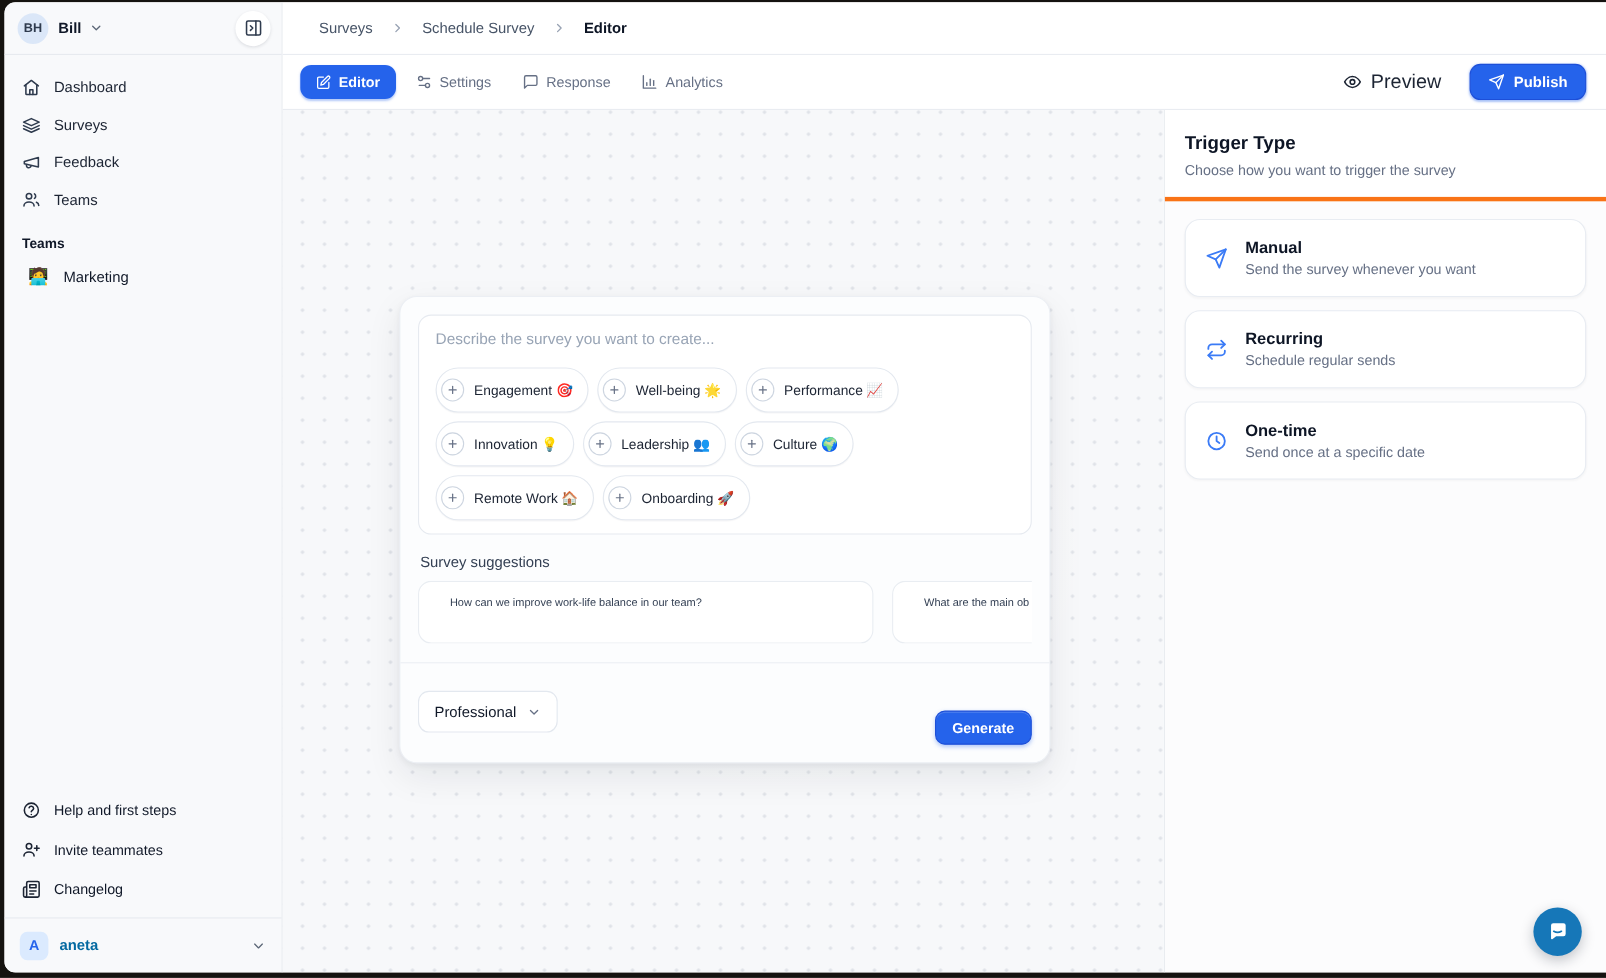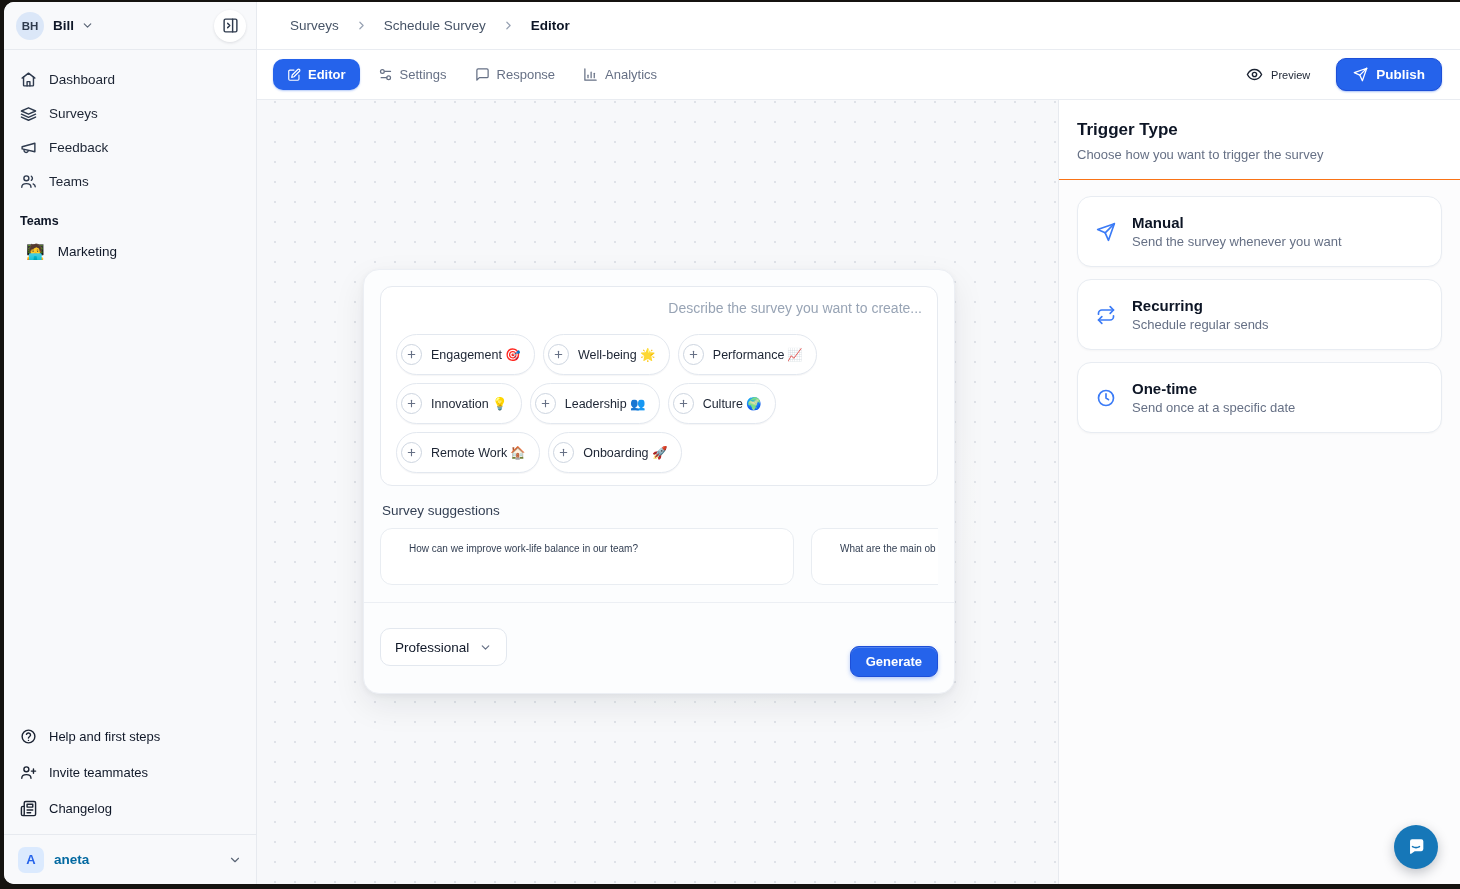--- a/index.html
+++ b/index.html
@@ -35,52 +35,52 @@
   .main { flex:1; display:flex; flex-direction:column; min-width:0; }
   .crumb-bar { height:48px; border-bottom:1px solid #e9ecf1; background:#fff; display:flex; align-items:center; padding:0 16px 0 33px; gap:16px; flex:none; }
   .crumb { font-size:13.5px; color:#44506077; color:#475467; cursor:pointer; }
   .crumb.current { color:#0d1525; font-weight:600; cursor:default; }
   .crumb-chev { color:#98a2b3; display:flex; }
   .tab-bar { height:50px; border-bottom:1px solid #e9ecf1; background:#fff; display:flex; align-items:center; padding:0 18px 0 16px; gap:8px; flex:none; }
   .tab { display:flex; align-items:center; gap:7px; font-size:13px; font-weight:500; color:#667085; padding:8px 10px; border-radius:10px; cursor:pointer; background:none; border:none; font-family:inherit; }
   .tab.active { background:#2563eb; color:#fff; font-weight:600; padding:8px 14px; box-shadow:0 1px 2px rgba(37,99,235,.35); }
   .tab .ic { display:flex; }
   .tb-spacer { flex:1; }
-  .preview-btn { display:flex; align-items:center; gap:8px; font-size:11px; font-weight:500; color:#1c2433; margin-right:18px; cursor:pointer; background:none; border:none; font-family:inherit; }
+  .preview-btn { display:flex; align-items:center; gap:8px; font-size:18px; font-weight:500; color:#1c2433; margin-right:18px; cursor:pointer; background:none; border:none; font-family:inherit; }
   .publish-btn { display:flex; align-items:center; gap:8px; font-size:13.5px; font-weight:600; color:#fff; background:#2563eb; border:1px solid #1d4fd8; border-radius:10px; padding:8px 16px; cursor:pointer; box-shadow:0 1px 2px rgba(37,99,235,.4); font-family:inherit; }
   .content { flex:1; display:flex; min-height:0; }
   
   .canvas {
     flex:1; position:relative; min-width:0;
     background-color:#f7f8fa;
     background-image:
       radial-gradient(ellipse 420px 330px at 450px 400px, rgba(255,255,255,.85), rgba(255,255,255,0) 70%),
       radial-gradient(#dfe2e8 1.4px, transparent 1.5px);
     background-size:100% 100%, 20px 20px;
     background-repeat:no-repeat, repeat;
     background-position:0 0, 8px 12px;
   }
   .composer { position:absolute; left:106px; top:169px; width:592px; background:#fcfdfe; border:1px solid #eceff4; border-radius:16px; box-shadow:0 12px 32px rgba(15,23,42,.08), 0 2px 6px rgba(15,23,42,.05); padding:16px; }
   .prompt-card { background:#fff; border:1px solid #e6eaf0; border-radius:12px; height:200px; padding:13px 15px 12px; display:flex; flex-direction:column; }
-  .prompt-input { border:none; outline:none; resize:none; background:transparent; font-family:inherit; font-size:14px; color:#101828; flex:1;text-align:right; }
+  .prompt-input { border:none; outline:none; resize:none; background:transparent; font-family:inherit; font-size:14px; color:#101828; flex:1; }
   .prompt-input::placeholder { color:#98a4b5; }
   .chips { display:flex; flex-wrap:wrap; gap:8px; margin-top:auto; }
   .chip { display:inline-flex; align-items:center; gap:9px; height:41px; padding:0 13px 0 4px; background:#fff; border:1px solid #e3e8ef; border-radius:999px; font-size:12.5px; color:#1c2433; cursor:pointer; box-shadow:0 1px 1px rgba(16,24,40,.04); font-family:inherit;text-align:center; }
   .chip-plus { width:21px; height:21px; border-radius:50%; border:1px solid #cdd5e0; color:#667085; display:flex; align-items:center; justify-content:center; flex:none; }
   .sugg-label { font-size:13.5px; font-weight:500; color:#344054; margin:17px 2px 10px; }
   .sugg-row { display:flex; gap:17px; overflow:hidden; }
   .sugg-card { flex:0 0 414px; height:57px; background:#fff; border:1px solid #e9edf2; border-radius:12px; padding:14px 28px; font-size:10px; color:#344054; cursor:pointer; }
   .composer-divider { border:none; border-top:1px solid #eceff4; margin:17px -16px 0; }
   .composer-foot { display:flex; align-items:center; justify-content:space-between; padding-top:14px; }
   .tone-select { display:flex; align-items:center; gap:10px; background:#fff; border:1px solid #e3e8ef; border-radius:10px; padding:0 14px; height:38px; font-size:13.5px; color:#101828; cursor:pointer; font-family:inherit; }
   .tone-select .chev { color:#667085; display:flex; }
   .generate-btn { background:#2563eb; color:#fff; border:1px solid #1d4fd8; border-radius:9px; padding:0 15px; height:31px; font-size:13px; font-weight:600; cursor:pointer; box-shadow:0 2px 4px rgba(37,99,235,.35), inset 0 1px 0 rgba(255,255,255,.2); font-family:inherit;margin-top:29px; }
   
   .panel { width:402px; flex:none; background:#fcfcfd; border-left:1px solid #e7eaef; display:flex; flex-direction:column; }
-  .panel-head { padding:20px 18px 17px; border-bottom:1px solid #f97316; background:#fff; }
+  .panel-head { padding:20px 18px 17px; border-bottom:4px solid #f97316; background:#fff; }
   .panel-title { font-size:17px; font-weight:700; color:#0d1525; }
   .panel-sub { font-size:13px; color:#667085; margin-top:7px; }
   .panel-body { padding:16px 18px; }
   .trigger-card { background:#fff; border:1px solid #e8ecf2; border-radius:14px; padding:17px 18px; display:flex; align-items:center; gap:16px; margin-bottom:12px; cursor:pointer; box-shadow:0 1px 2px rgba(16,24,40,.03); }
   .trigger-ic { color:#3b7bf6; flex:none; display:flex; }
   .trigger-title { font-size:15px; font-weight:600; color:#0d1525; }
   .trigger-desc { font-size:13px; color:#667085; margin-top:3px; }
   
   .chat-btn { position:absolute; right:22px; bottom:15px; width:44px; height:44px; border-radius:50%; background:#1677b8; border:none; display:flex; align-items:center; justify-content:center; cursor:pointer; box-shadow:0 4px 12px rgba(16,24,40,.25); }
 </style>

